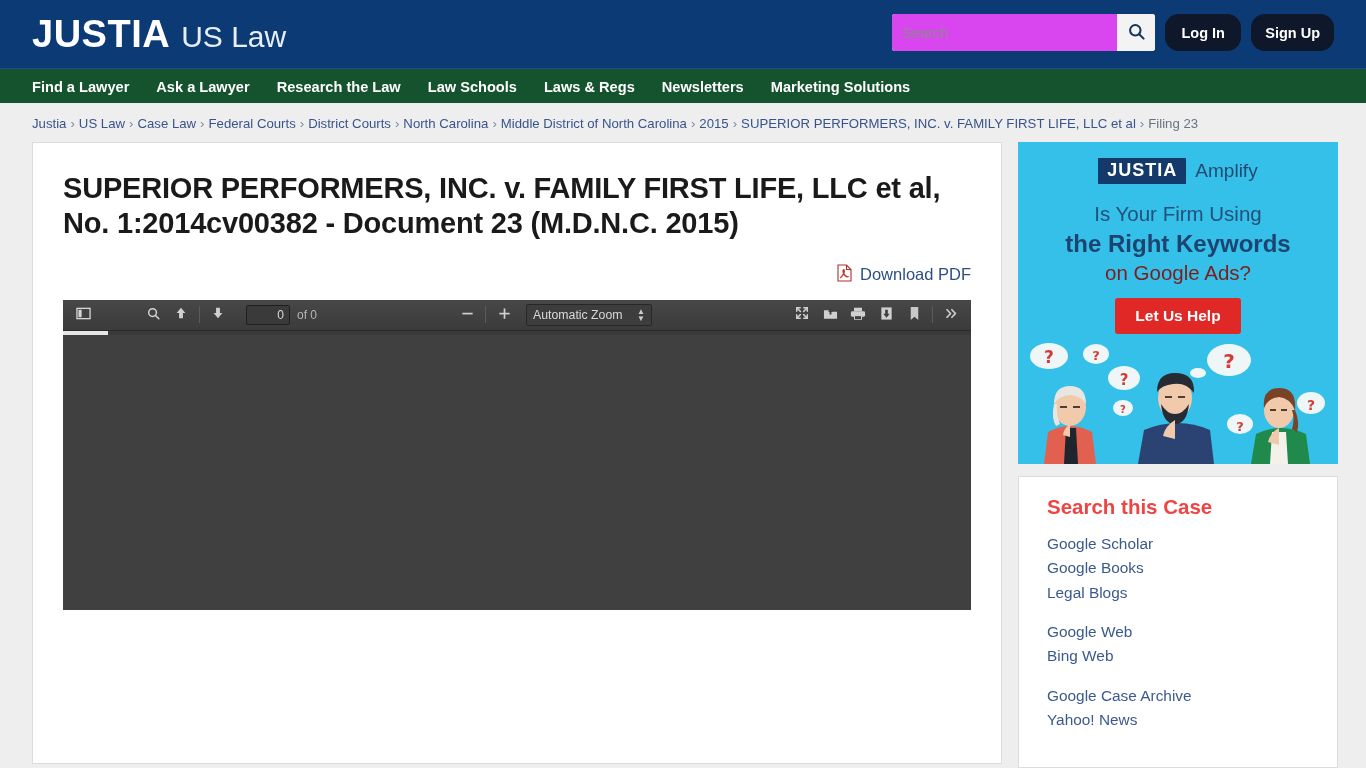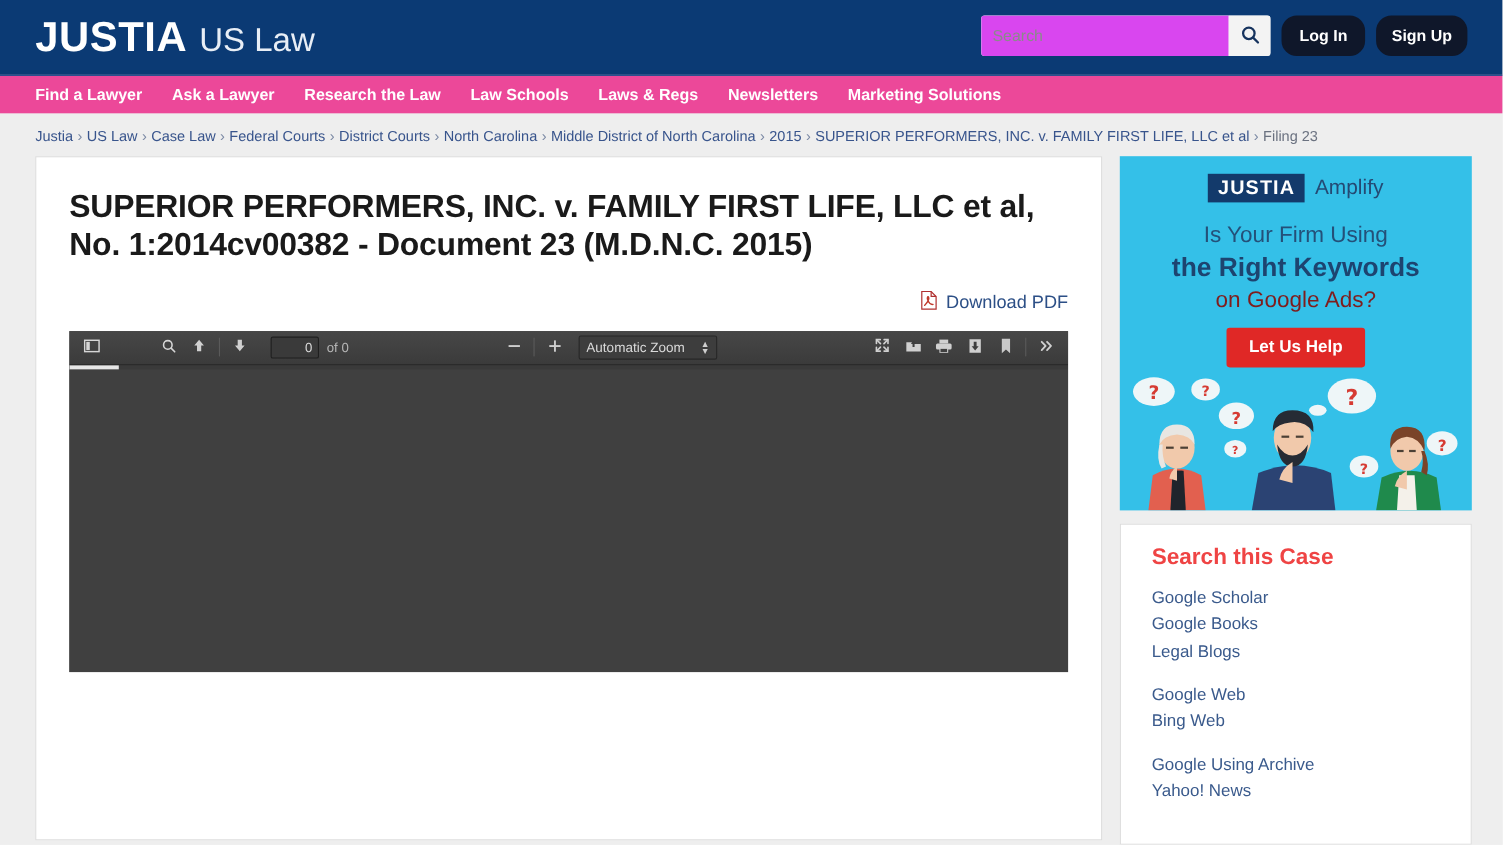--- a/index.html
+++ b/index.html
@@ -94,21 +94,21 @@
     font-weight: bold;
     border: 0;
     border-radius: 14px;
     margin-left: 10px;
     cursor: pointer;
     font-family: "Liberation Sans", sans-serif;
   }
 
   
   .site-nav {
-    background: #ec4899;
+    background: #14532d;
     height: 35px;
     border-top: 1px solid #1a4e8e;
   }
   .nav-inner {
     width: 1302px;
     margin: 0 auto;
     display: flex;
     align-items: center;
     height: 35px;
     gap: 27px;
@@ -658,20 +658,20 @@
           <div class="link-group">
             <a class="side-link">Google Scholar</a>
             <a class="side-link">Google Books</a>
             <a class="side-link">Legal Blogs</a>
           </div>
           <div class="link-group">
             <a class="side-link">Google Web</a>
             <a class="side-link">Bing Web</a>
           </div>
           <div class="link-group">
-            <a class="side-link">Google Using Archive</a>
+            <a class="side-link">Google Case Archive</a>
             <a class="side-link">Yahoo! News</a>
           </div>
         </div>
     </div>
 
   </aside>
 </div>
 
 </body></html>

